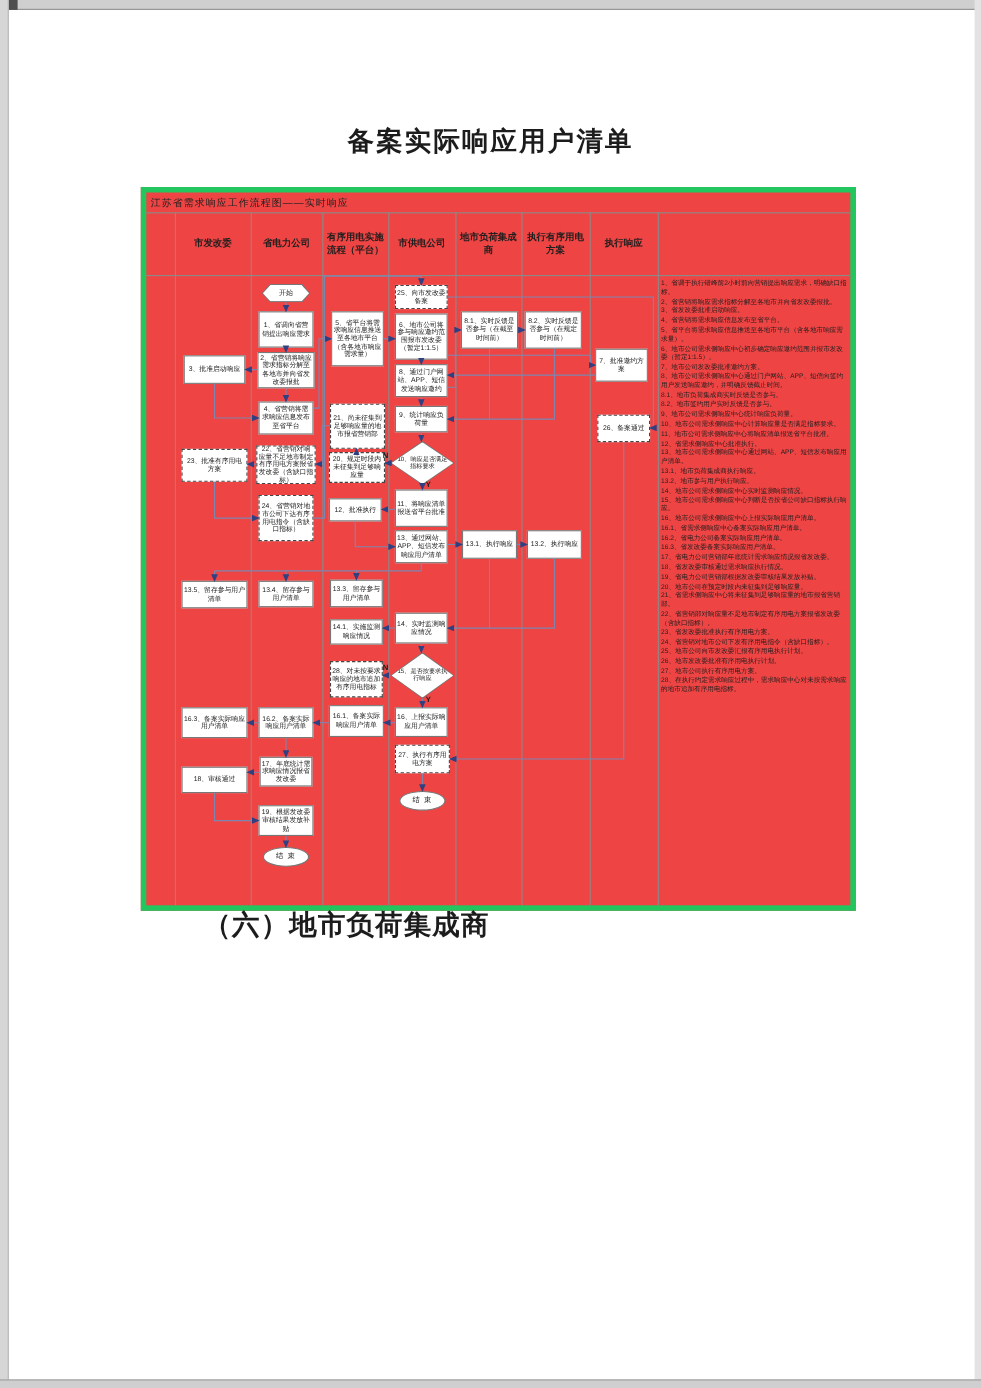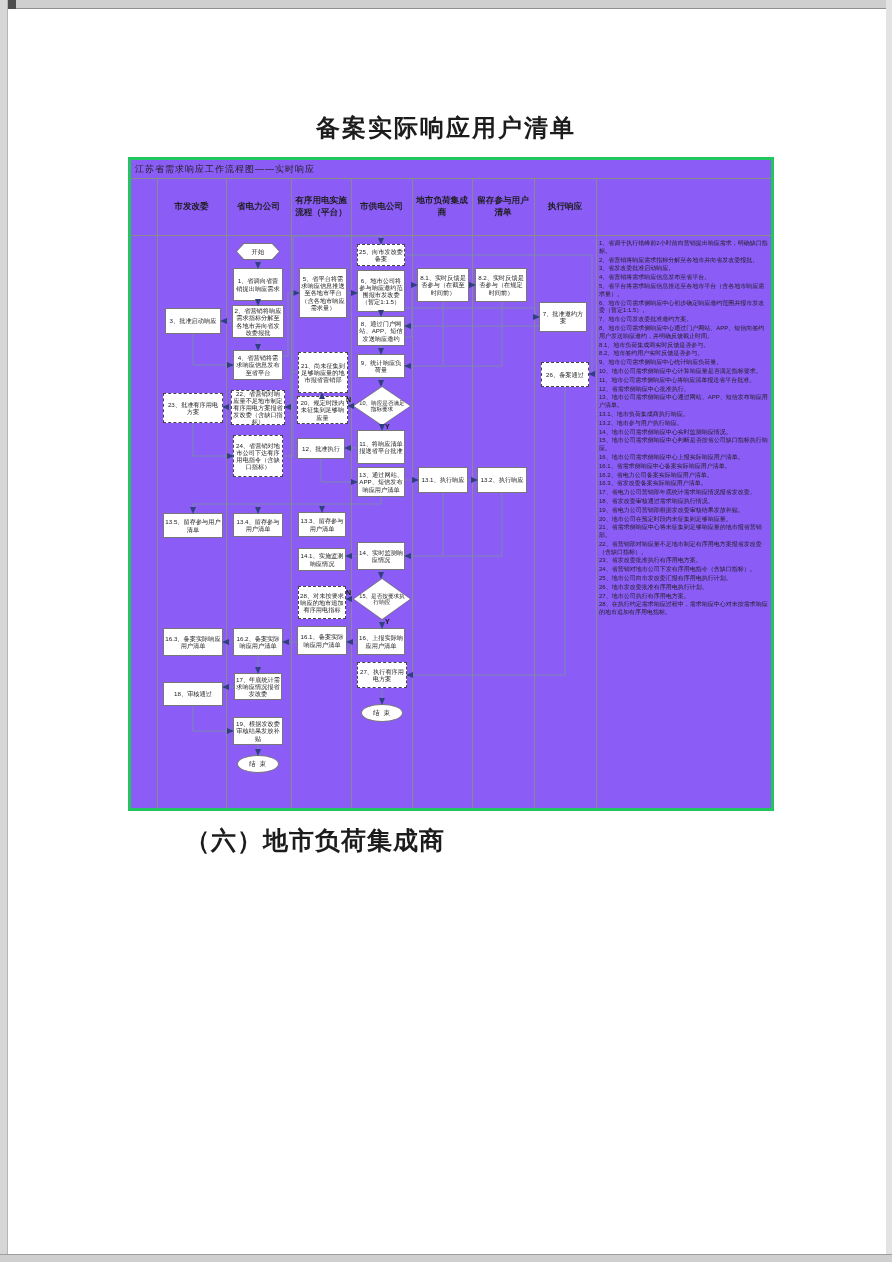--- a/index.html
+++ b/index.html
@@ -9,22 +9,22 @@
   .edge-top{position:absolute;left:0;top:0;width:892px;height:8px;background:#cfcfcf;border-bottom:1px solid #8f8f8f;}
   .edge-left{position:absolute;left:0;top:0;width:7px;height:1262px;background:#d6d6d6;border-right:1px solid #b5b5b5;}
   .edge-right{position:absolute;right:0;top:0;width:6px;height:1262px;background:#e3e3e3;}
   .edge-bottom{position:absolute;left:0;bottom:0;width:892px;height:7px;background:#cfcfcf;border-top:1px solid #9d9d9d;}
   .edge-corner{position:absolute;left:0;top:0;width:16px;height:9px;background:#4e4e4e;}
 
   .doc-title{position:absolute;left:0;top:112px;width:892px;text-align:center;
     font-size:24px;font-weight:bold;letter-spacing:2px;}
 
   
-  .fc{position:absolute;left:128px;top:157px;width:640px;height:648px;
-    border:3px solid #22c55e;font-family:"Liberation Sans",sans-serif;background:#8b5cf6;}
+  .fc{position:absolute;left:128px;top:170px;width:640px;height:648px;
+    border:5px solid #22c55e;font-family:"Liberation Sans",sans-serif;background:#ef4444;}
   .fc-caption{position:absolute;left:4px;top:3px;font-size:9px;color:#222;letter-spacing:1px;}
   .fc-hline{position:absolute;left:0;width:640px;height:1px;background:#8a8a8a;}
   .fc-vline{position:absolute;top:18px;width:1px;height:630px;background:#8a8a8a;}
   .lane-header{position:absolute;top:19px;height:56px;display:flex;align-items:center;justify-content:center;
     text-align:center;font-size:8.6px;font-weight:bold;line-height:1.35;color:#1e1e1e;padding:0 2px;box-sizing:border-box;}
   .node{position:absolute;box-sizing:border-box;background:#fff;border:1px solid #777;
     display:flex;align-items:center;justify-content:center;text-align:center;
     font-size:6.2px;line-height:1.16;color:#222;padding:1px;overflow:hidden;}
   .node.dashed{border:1px dashed #454545;}
   .node.terminator{border-radius:50%;font-size:6.6px;letter-spacing:1px;}
@@ -68,21 +68,21 @@
       <div class="fc-vline" style="left: 220px;"></div>
       <div class="fc-vline" style="left: 281px;"></div>
       <div class="fc-vline" style="left: 341px;"></div>
       <div class="fc-vline" style="left: 403px;"></div>
       <div class="fc-vline" style="left: 465px;"></div>
       <div class="lane-header" style="left: 26px; width: 69px;">市发改委</div>
       <div class="lane-header" style="left: 95px; width: 65px;">省电力公司</div>
       <div class="lane-header" style="left: 160px; width: 60px;">有序用电实施流程（平台）</div>
       <div class="lane-header" style="left: 220px; width: 61px;">市供电公司</div>
       <div class="lane-header" style="left: 281px; width: 60px;">地市负荷集成商</div>
-      <div class="lane-header" style="left: 341px; width: 62px;">留存参与用户清单</div>
+      <div class="lane-header" style="left: 341px; width: 62px;">执行有序用电方案</div>
       <div class="lane-header" style="left: 403px; width: 62px;">执行响应</div>
       <div class="shape hex" style="left: 101px; top: 83px; width: 52px; height: 17px;">
         <div class="fill">开始</div>
       </div>
       <div class="node" style="left: 102px; top: 108px; width: 50px; height: 33px;">1、省调向省营销提出响应需求</div>
       <div class="node" style="left: 101px; top: 145px; width: 52px; height: 33px;">2、省营销将响应需求指标分解至各地市并向省发改委报批</div>
       <div class="node" style="left: 34px; top: 148px; width: 56px; height: 26px;">3、批准启动响应</div>
       <div class="node" style="left: 102px; top: 190px; width: 50px; height: 30px;">4、省营销将需求响应信息发布至省平台</div>
       <div class="node" style="left: 168px; top: 108px; width: 48px; height: 50px;">5、省平台将需求响应信息推送至各地市平台（含各地市响应需求量）</div>
       <div class="node" style="left: 226px; top: 110px; width: 48px; height: 42px;">6、地市公司将参与响应邀约范围报市发改委（暂定1:1.5）</div>

